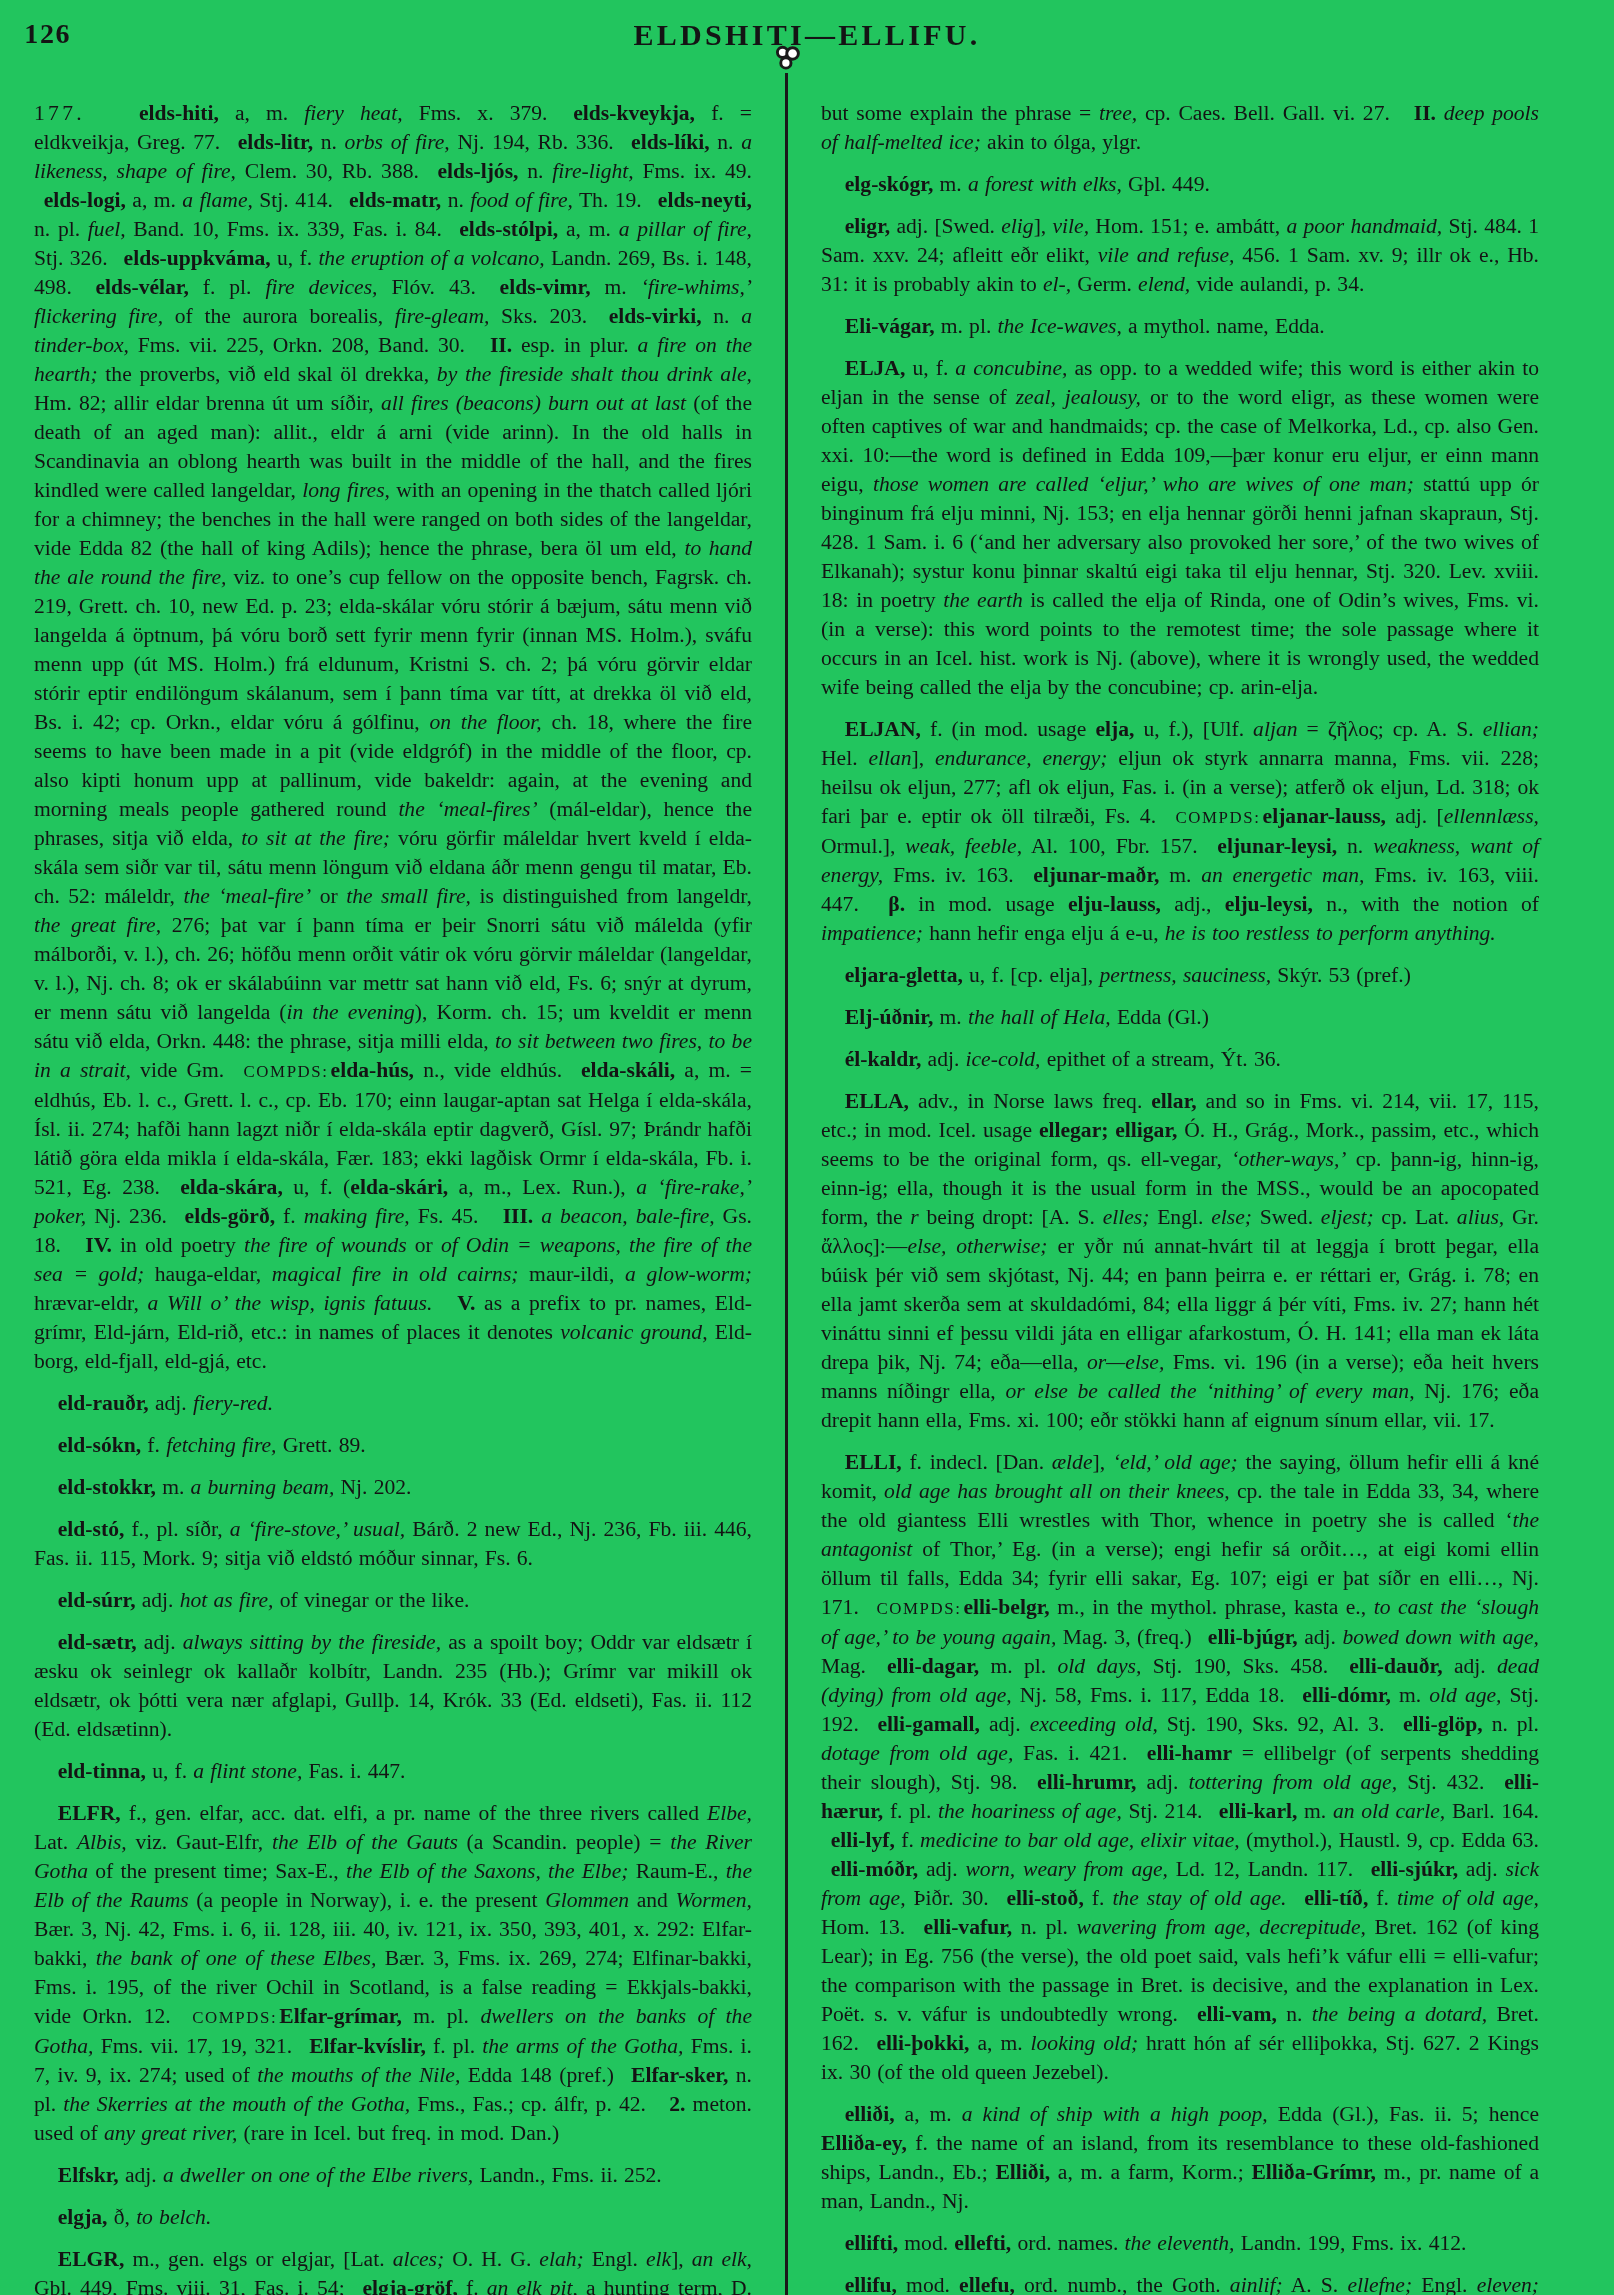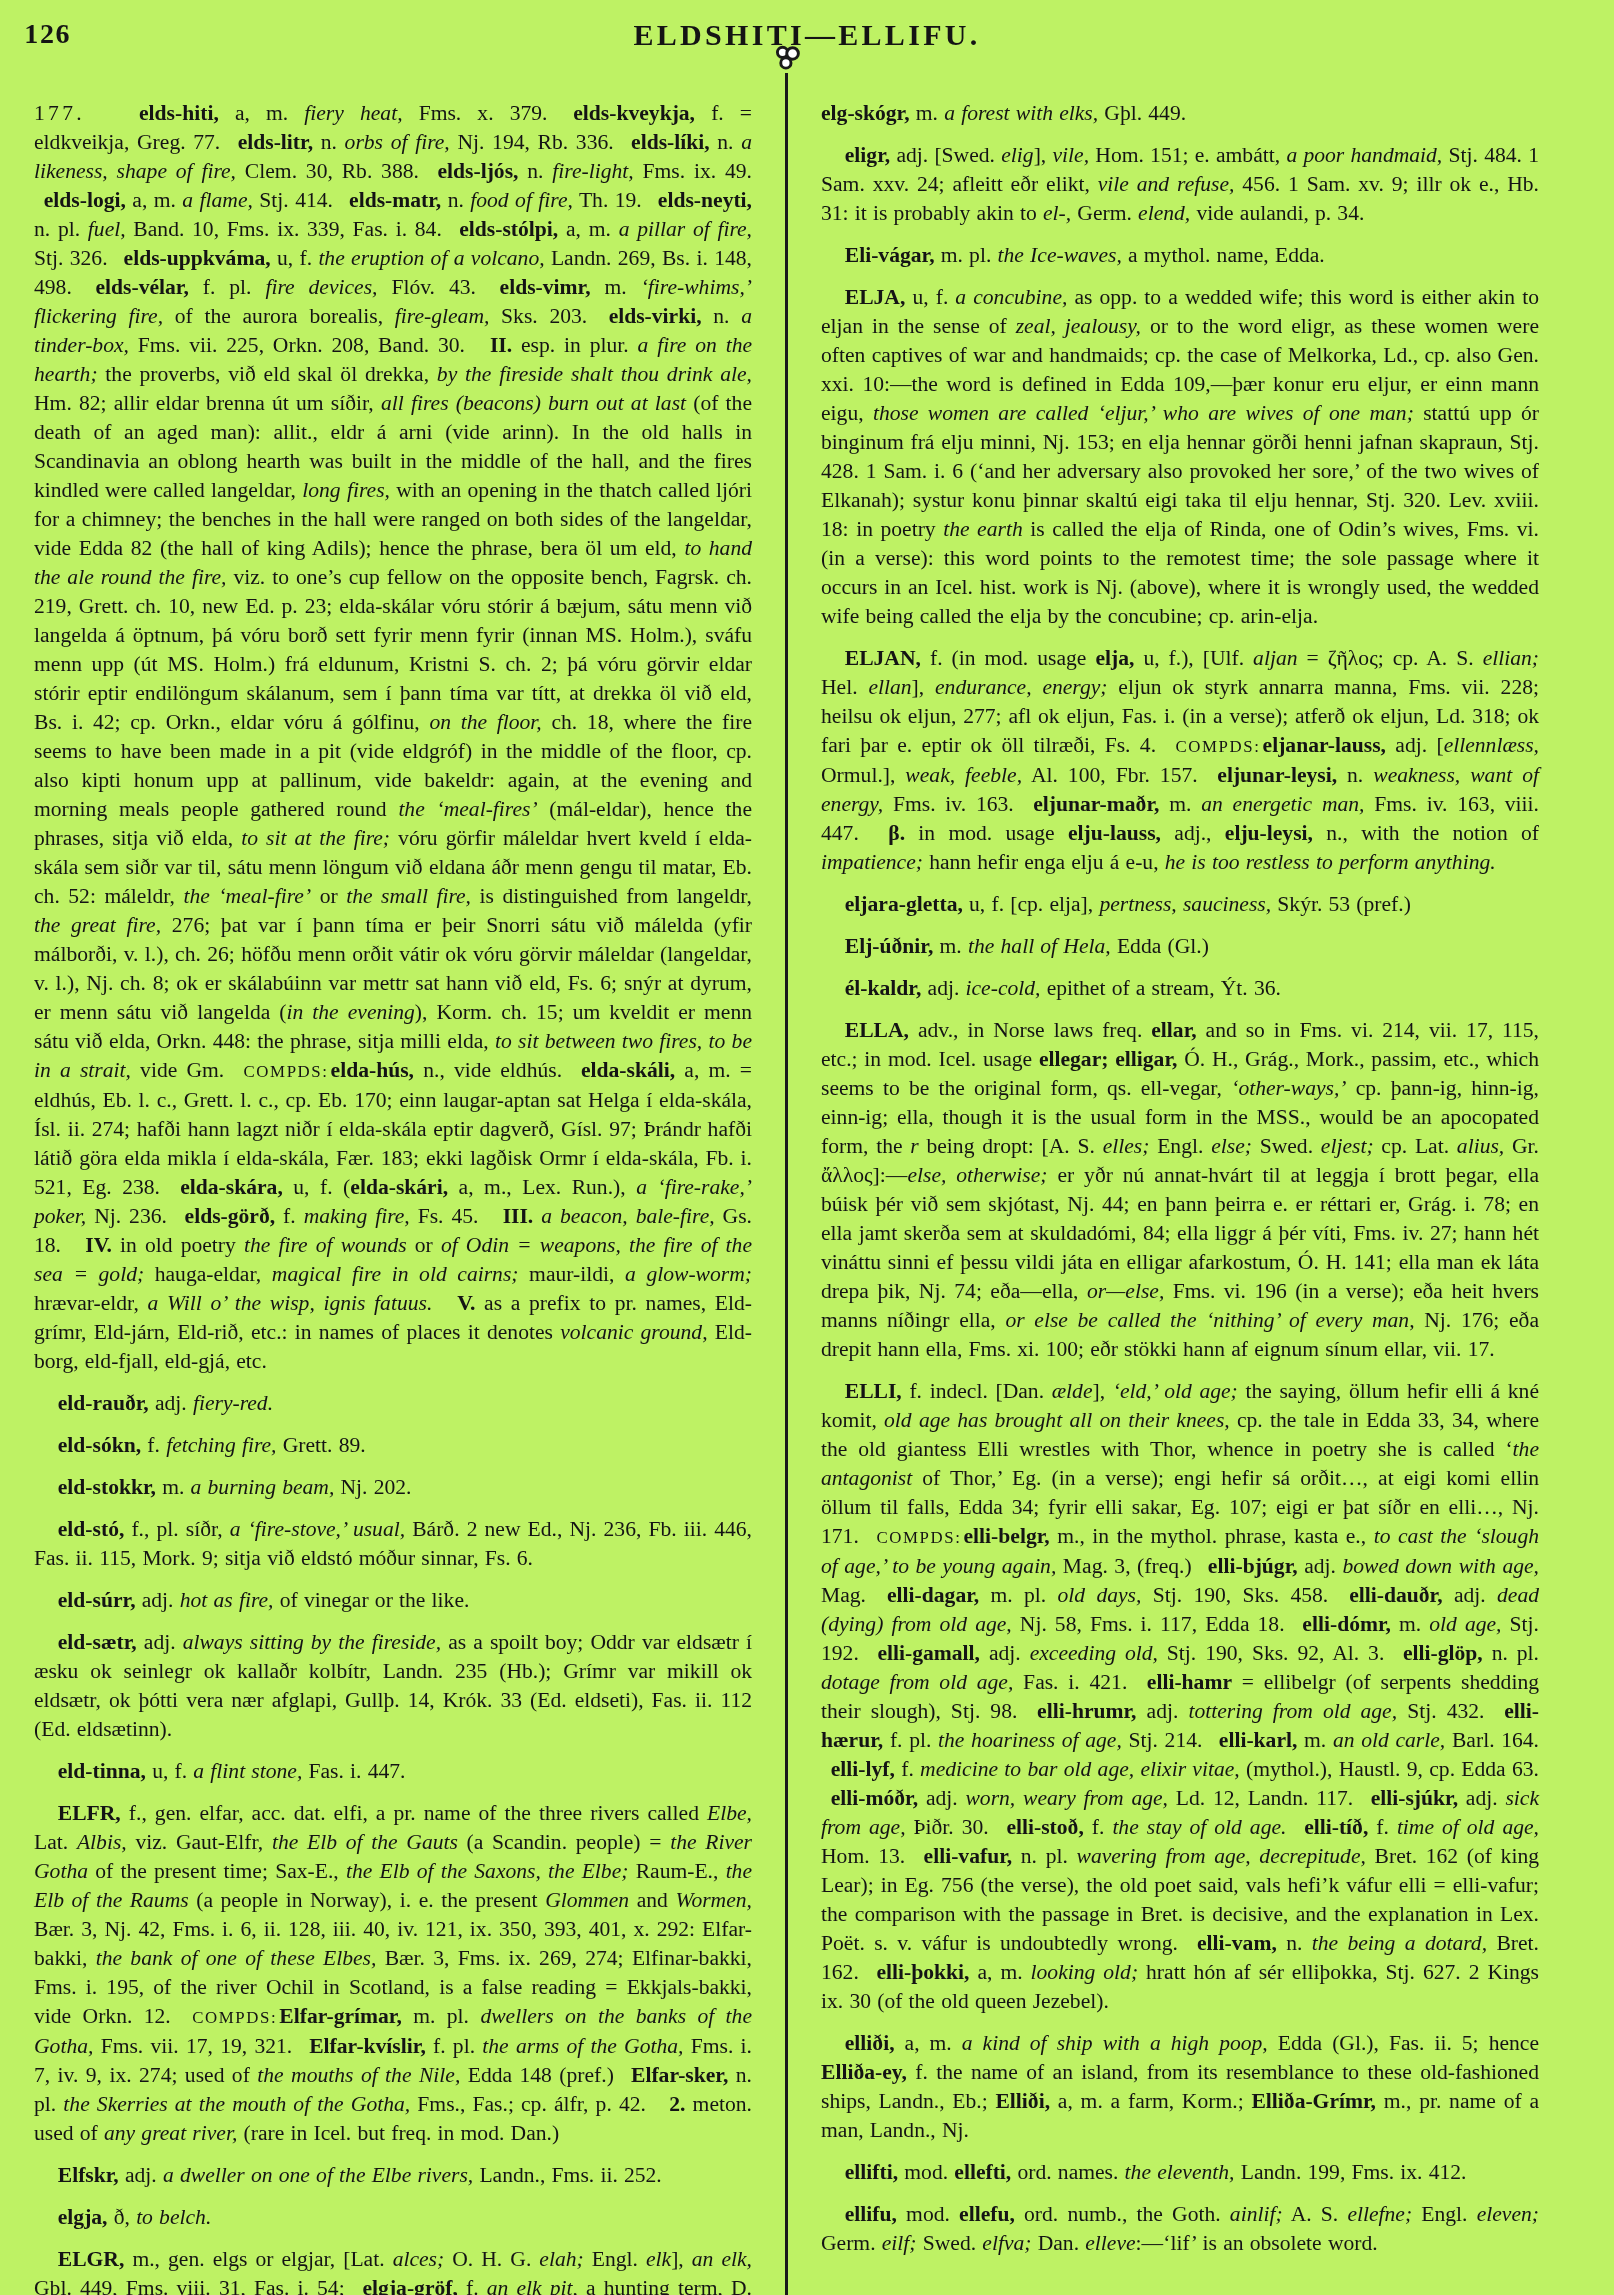--- a/index.html
+++ b/index.html
@@ -1,18 +1,18 @@
 <!DOCTYPE html>
 <html style="font-size:13px"><head>
 <meta charset="utf-8">
 <style>
   html,body{margin:0;padding:0;background:#ffffff;}
   .page{
     width:1614px;height:2295px;box-sizing:border-box;position:relative;
-    background:#bef264;color:#141414;overflow:hidden;
+    background:#22c55e;color:#141414;overflow:hidden;
     padding:16.3px 21px 0 21px;
     font-family:"Liberation Serif","DejaVu Serif",serif;
   }
   .page-header{position:relative;height:70px;}
   .page-number{
     position:absolute;left:3.3px;top:1.6px;
     font-size:28px;letter-spacing:1.6px;font-weight:600;
   }
   .running-head{
     text-align:center;font-size:30px;letter-spacing:3.3px;font-weight:600;
@@ -75,20 +75,21 @@
       </svg>
       <div class="rule"></div>
       <svg class="orn" viewBox="0 0 24 26" aria-hidden="true">
         <circle cx="7.5" cy="9" r="4.6"></circle>
         <circle cx="17" cy="8" r="4.8"></circle>
         <circle cx="12" cy="17.5" r="4.6"></circle>
       </svg>
     </div>
 
     <div class="column">
+        <p class="para"><span>but some explain the phrase = </span><span class="i">tree,</span><span> cp. Caes. Bell. Gall. vi. 27. </span><span class="m">II.</span><span> </span><span class="i">deep pools of half-melted ice;</span><span>  akin to ólga, ylgr.</span></p>
         <p class="para"><span class="b">elg-skógr,</span><span> m. </span><span class="i">a forest with elks,</span><span> Gþl. 449.</span></p>
         <p class="para"><span class="b">eligr,</span><span> adj. [Swed. </span><span class="i">elig</span><span>], </span><span class="i">vile,</span><span> Hom. 151;  e. ambátt, </span><span class="i">a poor handmaid,</span><span> Stj. 484. 1 Sam. xxv. 24;  afleitt eðr elikt, </span><span class="i">vile and refuse,</span><span> 456. 1 Sam. xv. 9;  illr ok e., Hb. 31:  it is probably akin to </span><span class="i">el-,</span><span> Germ. </span><span class="i">elend,</span><span> vide aulandi, p. 34.</span></p>
         <p class="para"><span class="b">Eli-vágar,</span><span> m. pl. </span><span class="i">the Ice-waves,</span><span> a mythol. name, Edda.</span></p>
         <p class="para"><span class="b">ELJA,</span><span> u, f. </span><span class="i">a concubine,</span><span> as opp. to a wedded wife;  this word is either akin to eljan in the sense of </span><span class="i">zeal, jealousy,</span><span> or to the word eligr, as these women were often captives of war and handmaids;  cp. the case of Melkorka, Ld., cp. also Gen. xxi. 10:—the word is defined in Edda 109,—þær konur eru eljur, er einn mann eigu, </span><span class="i">those women are called ‘eljur,’ who are wives of one man;</span><span>  stattú upp ór binginum frá elju minni, Nj. 153;  en elja hennar görði henni jafnan skapraun, Stj. 428. 1 Sam. i. 6 (‘and her adversary also provoked her sore,’ of the two wives of Elkanah);  systur konu þinnar skaltú eigi taka til elju hennar, Stj. 320. Lev. xviii. 18:  in poetry </span><span class="i">the earth</span><span> is called the elja of Rinda, one of Odin’s wives, Fms. vi. (in a verse):  this word points to the remotest time;  the sole passage where it occurs in an Icel. hist. work is Nj. (above), where it is wrongly used, the wedded wife being called the elja by the concubine;  cp. arin-elja.</span></p>
         <p class="para"><span class="b">ELJAN,</span><span> f. (in mod. usage </span><span class="b">elja,</span><span> u, f.), [Ulf. </span><span class="i">aljan</span><span> = ζῆλος;  cp. A. S. </span><span class="i">ellian;</span><span>  Hel. </span><span class="i">ellan</span><span>], </span><span class="i">endurance, energy;</span><span>  eljun ok styrk annarra manna, Fms. vii. 228;  heilsu ok eljun, 277;  afl ok eljun, Fas. i. (in a verse);  atferð ok eljun, Ld. 318;  ok fari þar e. eptir ok öll tilræði, Fs. 4. </span><span class="sc">COMPDS:</span><span class="b">eljanar-lauss,</span><span> adj. [</span><span class="i">ellennlæss,</span><span> Ormul.], </span><span class="i">weak, feeble,</span><span> Al. 100, Fbr. 157. </span><span class="bg">eljunar-leysi,</span><span> n. </span><span class="i">weakness, want of energy,</span><span> Fms. iv. 163. </span><span class="bg">eljunar-maðr,</span><span> m. </span><span class="i">an energetic man,</span><span> Fms. iv. 163, viii. 447. </span><span class="m">β.</span><span> in mod. usage </span><span class="b">elju-lauss,</span><span> adj., </span><span class="b">elju-leysi,</span><span> n., with the notion of </span><span class="i">impatience;</span><span>  hann hefir enga elju á e-u, </span><span class="i">he is too restless to perform anything.</span></p>
         <p class="para"><span class="b">eljara-gletta,</span><span> u, f. [cp. elja], </span><span class="i">pertness, sauciness,</span><span> Skýr. 53 (pref.)</span></p>
         <p class="para"><span class="b">Elj-úðnir,</span><span> m. </span><span class="i">the hall of Hela,</span><span> Edda (Gl.)</span></p>
         <p class="para"><span class="b">él-kaldr,</span><span> adj. </span><span class="i">ice-cold,</span><span> epithet of a stream, Ýt. 36.</span></p>
         <p class="para"><span class="b">ELLA,</span><span> adv., in Norse laws freq. </span><span class="b">ellar,</span><span> and so in Fms. vi. 214, vii. 17, 115, etc.;  in mod. Icel. usage </span><span class="b">ellegar;</span><span> </span><span class="b">elligar,</span><span> Ó. H., Grág., Mork., passim, etc., which seems to be the original form, qs. ell-vegar, </span><span class="i">‘other-ways,’</span><span> cp. þann-ig, hinn-ig, einn-ig;  ella, though it is the usual form in the MSS., would be an apocopated form, the </span><span class="i">r</span><span> being dropt:  [A. S. </span><span class="i">elles;</span><span>  Engl. </span><span class="i">else;</span><span>  Swed. </span><span class="i">eljest;</span><span>  cp. Lat. </span><span class="i">alius,</span><span> Gr. ἄλλος]:—</span><span class="i">else, otherwise;</span><span>  er yðr nú annat-hvárt til at leggja í brott þegar, ella búisk þér við sem skjótast, Nj. 44;  en þann þeirra e. er réttari er, Grág. i. 78;  en ella jamt skerða sem at skuldadómi, 84;  ella liggr á þér víti, Fms. iv. 27;  hann hét vináttu sinni ef þessu vildi játa en elligar afarkostum, Ó. H. 141;  ella man ek láta drepa þik, Nj. 74;  eða—ella, </span><span class="i">or—else,</span><span> Fms. vi. 196 (in a verse);  eða heit hvers manns níðingr ella, </span><span class="i">or else be called the ‘nithing’ of every man,</span><span> Nj. 176;  eða drepit hann ella, Fms. xi. 100;  eðr stökki hann af eignum sínum ellar, vii. 17.</span></p>
         <p class="para"><span class="b">ELLI,</span><span> f. indecl. [Dan. </span><span class="i">ælde</span><span>], </span><span class="i">‘eld,’ old age;</span><span>  the saying, öllum hefir elli á kné komit, </span><span class="i">old age has brought all on their knees,</span><span> cp. the tale in Edda 33, 34, where the old giantess Elli wrestles with Thor, whence in poetry she is called ‘</span><span class="i">the antagonist</span><span> of Thor,’ Eg. (in a verse);  engi hefir sá orðit…, at eigi komi ellin öllum til falls, Edda 34;  fyrir elli sakar, Eg. 107;  eigi er þat síðr en elli…, Nj. 171. </span><span class="sc">COMPDS:</span><span class="b">elli-belgr,</span><span> m., in the mythol. phrase, kasta e., </span><span class="i">to cast the ‘slough of age,’ to be young again,</span><span> Mag. 3, (freq.) </span><span class="bg">elli-bjúgr,</span><span> adj. </span><span class="i">bowed down with age,</span><span> Mag. </span><span class="bg">elli-dagar,</span><span> m. pl. </span><span class="i">old days,</span><span> Stj. 190, Sks. 458. </span><span class="bg">elli-dauðr,</span><span> adj. </span><span class="i">dead (dying) from old age,</span><span> Nj. 58, Fms. i. 117, Edda 18. </span><span class="bg">elli-dómr,</span><span> m. </span><span class="i">old age,</span><span> Stj. 192. </span><span class="bg">elli-gamall,</span><span> adj. </span><span class="i">exceeding old,</span><span> Stj. 190, Sks. 92, Al. 3. </span><span class="bg">elli-glöp,</span><span> n. pl. </span><span class="i">dotage from old age,</span><span> Fas. i. 421. </span><span class="bg">elli-hamr</span><span> = ellibelgr (of serpents shedding their slough), Stj. 98. </span><span class="bg">elli-hrumr,</span><span> adj. </span><span class="i">tottering from old age,</span><span> Stj. 432. </span><span class="bg">elli-hærur,</span><span> f. pl. </span><span class="i">the hoariness of age,</span><span> Stj. 214. </span><span class="bg">elli-karl,</span><span> m. </span><span class="i">an old carle,</span><span> Barl. 164. </span><span class="bg">elli-lyf,</span><span> f. </span><span class="i">medicine to bar old age, elixir vitae,</span><span> (mythol.), Haustl. 9, cp. Edda 63. </span><span class="bg">elli-móðr,</span><span> adj. </span><span class="i">worn, weary from age,</span><span> Ld. 12, Landn. 117. </span><span class="bg">elli-sjúkr,</span><span> adj. </span><span class="i">sick from age,</span><span> Þiðr. 30. </span><span class="bg">elli-stoð,</span><span> f. </span><span class="i">the stay of old age.</span><span> </span><span class="bg">elli-tíð,</span><span> f. </span><span class="i">time of old age,</span><span> Hom. 13. </span><span class="bg">elli-vafur,</span><span> n. pl. </span><span class="i">wavering from age, decrepitude,</span><span> Bret. 162 (of king Lear);  in Eg. 756 (the verse), the old poet said, vals hefi’k váfur elli = elli-vafur;  the comparison with the passage in Bret. is decisive, and the explanation in Lex. Poët. s. v. váfur is undoubtedly wrong. </span><span class="bg">elli-vam,</span><span> n. </span><span class="i">the being a dotard,</span><span> Bret. 162. </span><span class="bg">elli-þokki,</span><span> a, m. </span><span class="i">looking old;</span><span>  hratt hón af sér elliþokka, Stj. 627. 2 Kings ix. 30 (of the old queen Jezebel).</span></p>

